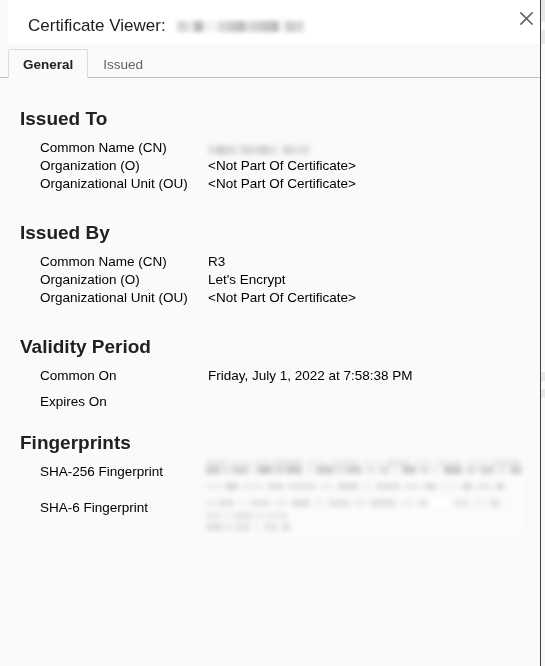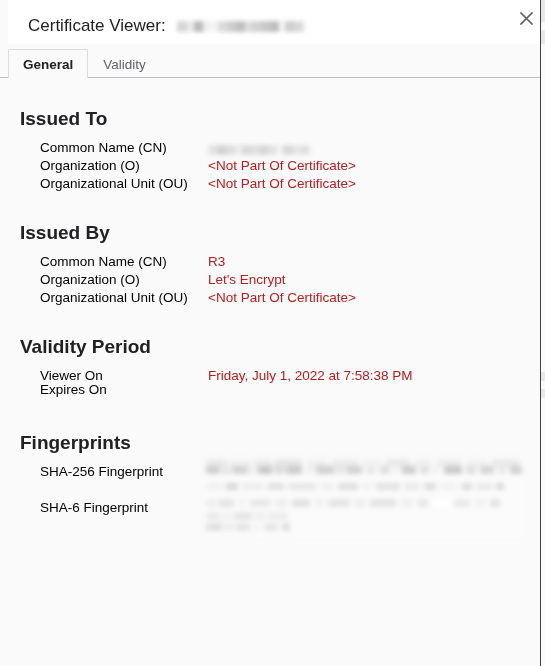--- a/index.html
+++ b/index.html
@@ -187,21 +187,21 @@
     font-size: 13.5px;
     color: #000000;
     white-space: nowrap;
     line-height: 18px;
   }
   .row-value {
     position: absolute;
     left: 208px;
     top: 0;
     font-size: 13.5px;
-    color: #b91c1c;
+    color: #000000;
     white-space: nowrap;
     line-height: 18px;
   }
 
   .cn-redaction {
     position: absolute;
     left: 207px;
     top: 3px;
     width: 104px;
     height: 13px;
@@ -248,21 +248,21 @@
       </span>
     </button>
   </div>
 
   <div class="tabstrip">
     <div class="tabs">
       <div class="tab active">
         <span>General</span>
       </div>
       <div class="tab">
-        <span>Validity</span>
+        <span>Issued</span>
       </div>
     </div>
   </div>
 
   <div class="panel">
 
     <div class="section" style="top:30px;">
       <div class="section-title">Issued To</div>
       <div class="rows" style="top:31px;">
         <div class="row" style="top:0px;">
@@ -311,24 +311,24 @@
           <div class="row-label">Organizational Unit (OU)</div>
           <div class="row-value">&lt;Not Part Of Certificate&gt;</div>
         </div>
       </div>
     </div>
 
     <div class="section" style="top:258px;">
       <div class="section-title">Validity Period</div>
       <div class="rows" style="top:31px;">
         <div class="row" style="top:0px;">
-          <div class="row-label">Viewer On</div>
+          <div class="row-label">Common On</div>
           <div class="row-value">Friday, July 1, 2022 at 7:58:38 PM</div>
         </div>
-        <div class="row" style="top:14px;padding-left:37px;">
+        <div class="row" style="top:26px;padding-left:37px;">
           <div class="row-label">Expires On</div>
         </div>
       </div>
     </div>
 
     <div class="section" style="top:354px;">
       <div class="section-title">Fingerprints</div>
       <div class="rows" style="top:31px;">
         <div class="row" style="top:0px;">
           <div class="row-label">SHA-256 Fingerprint</div>

